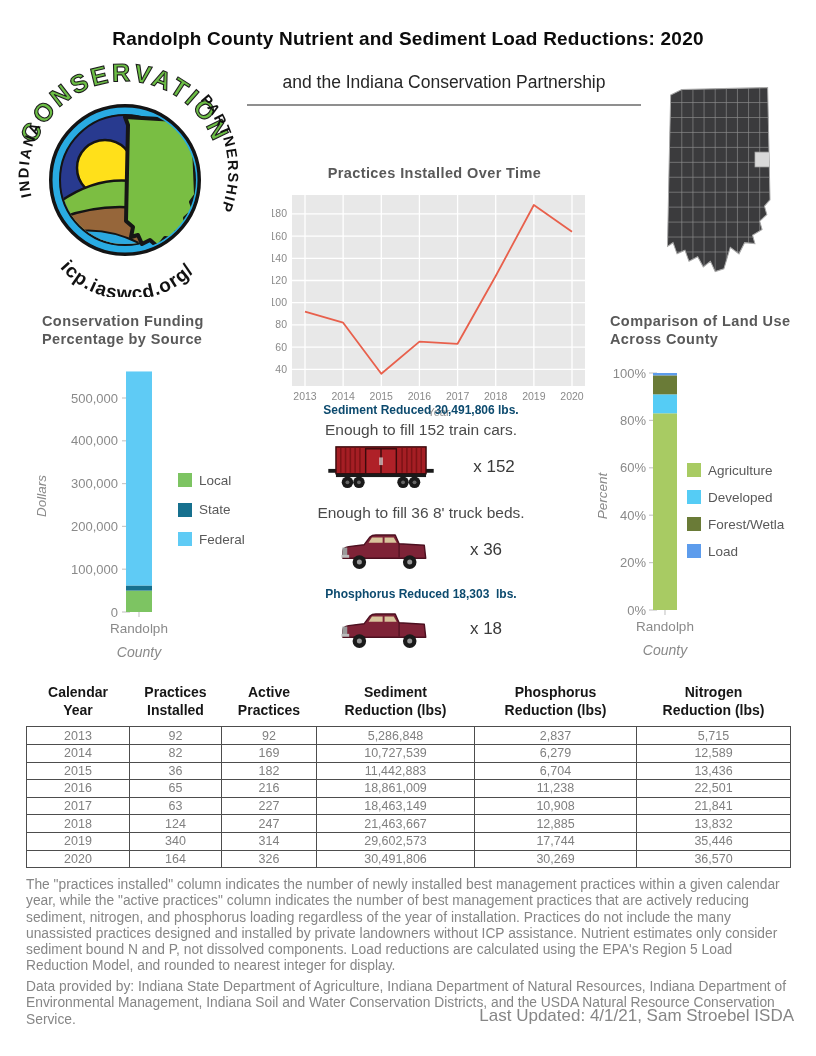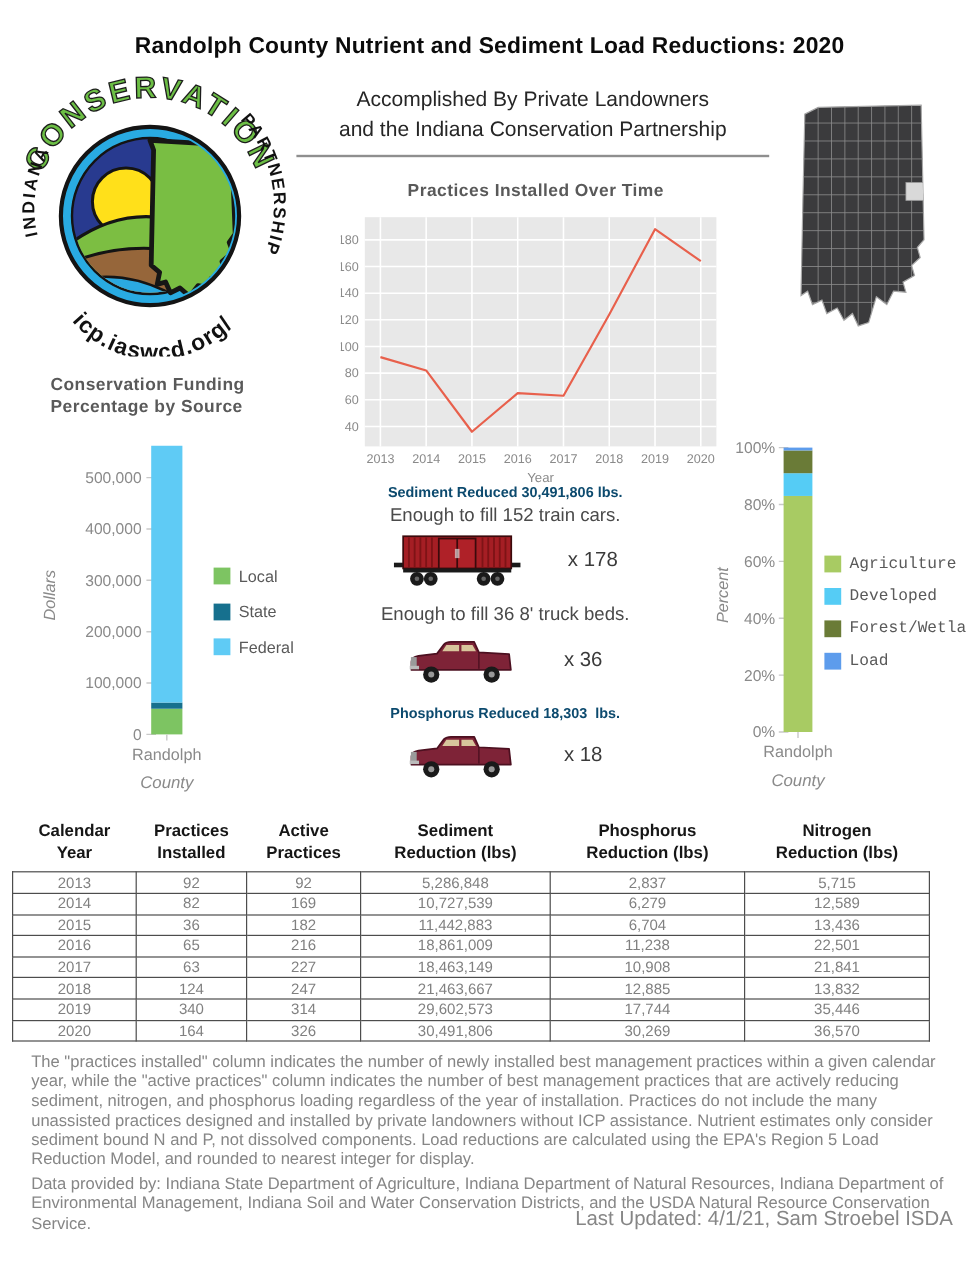--- a/index.html
+++ b/index.html
@@ -16,66 +16,65 @@
 
   .subtitle { top:70px; left:247px; width:394px; text-align:center;
     font-size:17.5px; color:#262626; line-height:1.42;
     padding-bottom:9px; border-bottom:2px solid #8f8f8f; }
 
   .logo-box { left:15px; top:55px; width:232px; height:242px; }
   .map-box  { left:650px; top:82px; width:124px; height:198px; }
 
   .chart-title { font-weight:bold; color:#595959; font-size:14.5px; letter-spacing:.4px; line-height:1.25; }
 
-  .line-chart { left:272px; top:150px; width:325px;margin-left:12px; }
+  .line-chart { left:272px; top:164px; width:325px; }
   .line-chart .chart-title { text-align:center; margin-bottom:2px; }
 
   .vbar-chart { top:312px; height:360px; }
   .funding-chart { left:22px; width:240px; }
   .landuse-chart { left:596px; width:220px; overflow:hidden; }
   .funding-chart .chart-title { padding-left:20px; }
   .landuse-chart .chart-title { padding-left:14px; }
   .vbar-chart svg { position:absolute; left:0; top:44px; }
 
   .legend { position:absolute; }
   .funding-chart .legend { left:156px; top:158px; }
-  .landuse-chart .legend { left:91px; top:148px;font-family:Liberation Mono, monospace; }
+  .landuse-chart .legend { left:91px; top:148px; }
   .legend-row { display:flex; align-items:center; gap:7px; height:20px; }
   .funding-chart .legend-row { margin-bottom:9.5px; }
   .landuse-chart .legend-row { margin-bottom:7px; }
   .legend-row .swatch { width:14px; height:14px; flex:0 0 auto; }
   .legend-row .lbl { font-size:13.5px; color:#595959; white-space:nowrap; }
 
   .reductions { left:246px; top:403px; width:350px; text-align:center; }
   .reduction-block { margin-bottom:14px; }
   .reduction-heading { font-size:12px; font-weight:bold; color:#0c4a6e; white-space:pre-wrap; }
   .reduction-sub { font-size:15.5px; color:#4a4a4a; margin-top:4px; white-space:pre-wrap; }
   .icon-row { display:flex; align-items:center; justify-content:center; gap:38px; margin-top:5px; min-height:46px; }
   .multiplier { font-size:17px; color:#3a3a3a; }
 
-  .data-table { left:10px; top:683px; width:764px; }
+  .data-table { left:26px; top:683px; width:764px; }
   .data-table table { border-collapse:collapse; width:764px; table-layout:fixed; }
   .data-table thead th { font-size:14px; font-weight:bold; color:#161616; line-height:1.3;
     padding:0 0 7px 0; vertical-align:top; }
   .data-table tbody td { border:1px solid #4d4d4d; text-align:center;
     font-size:12.5px; color:#808080; height:17.6px; padding:0 4px; }
   .data-table tbody { border:1px solid #4d4d4d; }
 
   .footnote { left:26px; width:766px; font-size:13.8px; line-height:16.3px; color:#868686; }
   .footnote-1 { top:877px; }
   .footnote-2 { top:979px; }
   .last-updated { top:1006px; right:22px; font-size:17px; color:#868686; }
 </style>
 </head>
 <body>
 
 <div class="abs page-title">Randolph County Nutrient and Sediment Load Reductions: 2020</div>
 
 <div class="abs subtitle">
-  <div>Accomplished By Private Landowners</div>
   <div>and the Indiana Conservation Partnership</div>
 </div>
 
 <div class="abs logo-box">
   <svg width="232" height="242" viewBox="0 0 232 242">
     <defs>
       <path id="arcTop" d="M 18,145 A 95,95 0 1 1 202,145" fill="none"></path>
       <path id="arcLeft" d="M 24,162 A 97,97 0 0 1 40,52" fill="none"></path>
       <path id="arcRight" d="M 188,48 A 105,105 0 0 1 207,152" fill="none"></path>
       <path id="arcBottom" d="M 40,206 A 90,90 0 0 0 185,210" fill="none"></path>
@@ -226,20 +225,21 @@
         <span class="lbl">State</span>
       </div>
       <div class="legend-row">
         <span class="swatch" style="background: rgb(95, 203, 245);"></span>
         <span class="lbl">Federal</span>
       </div>
     </div>
 </div>
 
 <div class="abs vbar-chart landuse-chart">
+  <div class="chart-title">Comparison of Land Use Across County</div>
   <svg width="220" height="314">
       <line x1="53" x2="61" y1="254" y2="254" stroke="#C9C9C9" stroke-width="1.2"></line>
       <text x="50" y="258.5" text-anchor="end" fill="#8a8a8a" font-size="13">0%</text>
       <line x1="53" x2="61" y1="206.6" y2="206.6" stroke="#C9C9C9" stroke-width="1.2"></line>
       <text x="50" y="211.1" text-anchor="end" fill="#8a8a8a" font-size="13">20%</text>
       <line x1="53" x2="61" y1="159.2" y2="159.2" stroke="#C9C9C9" stroke-width="1.2"></line>
       <text x="50" y="163.7" text-anchor="end" fill="#8a8a8a" font-size="13">40%</text>
       <line x1="53" x2="61" y1="111.80000000000001" y2="111.80000000000001" stroke="#C9C9C9" stroke-width="1.2"></line>
       <text x="50" y="116.30000000000001" text-anchor="end" fill="#8a8a8a" font-size="13">60%</text>
       <line x1="53" x2="61" y1="64.4" y2="64.4" stroke="#C9C9C9" stroke-width="1.2"></line>
@@ -303,21 +303,21 @@
         <rect x="8" y="31" width="94" height="3.5" fill="#1a1a1a"></rect>
         <circle cx="20" cy="40" r="6" fill="#1a1a1a"></circle>
           <circle cx="32" cy="40" r="6" fill="#1a1a1a"></circle>
         <circle cx="78" cy="40" r="6" fill="#1a1a1a"></circle>
           <circle cx="90" cy="40" r="6" fill="#1a1a1a"></circle>
         <circle cx="20" cy="40" r="2" fill="#666"></circle>
           <circle cx="32" cy="40" r="2" fill="#666"></circle>
         <circle cx="78" cy="40" r="2" fill="#666"></circle>
           <circle cx="90" cy="40" r="2" fill="#666"></circle>
       </svg>
-      <span class="multiplier">x 178</span>
+      <span class="multiplier">x 152</span>
     </div>
   </div>
 
   <div class="reduction-block">
     <div class="reduction-sub">Enough to fill 36 8' truck beds.</div>
     <div class="icon-row">
       <svg width="92" height="44" viewBox="0 0 95 45">
         <path d="M3,31 L3,24 Q3,20 9,19 L25,17 L31,9 Q33,7 37,7 L57,7 L61,16 L87,17.5 L88.5,31 Z" fill="#7E2337" stroke="#4c1020" stroke-width="1.5" stroke-linejoin="round"></path>
         <polygon points="33,9.5 44,9.5 44,15 29.5,15" fill="#D8C59C"></polygon>
         <polygon points="46,9.5 55.5,9.5 58.5,15 46,15" fill="#D8C59C"></polygon>

